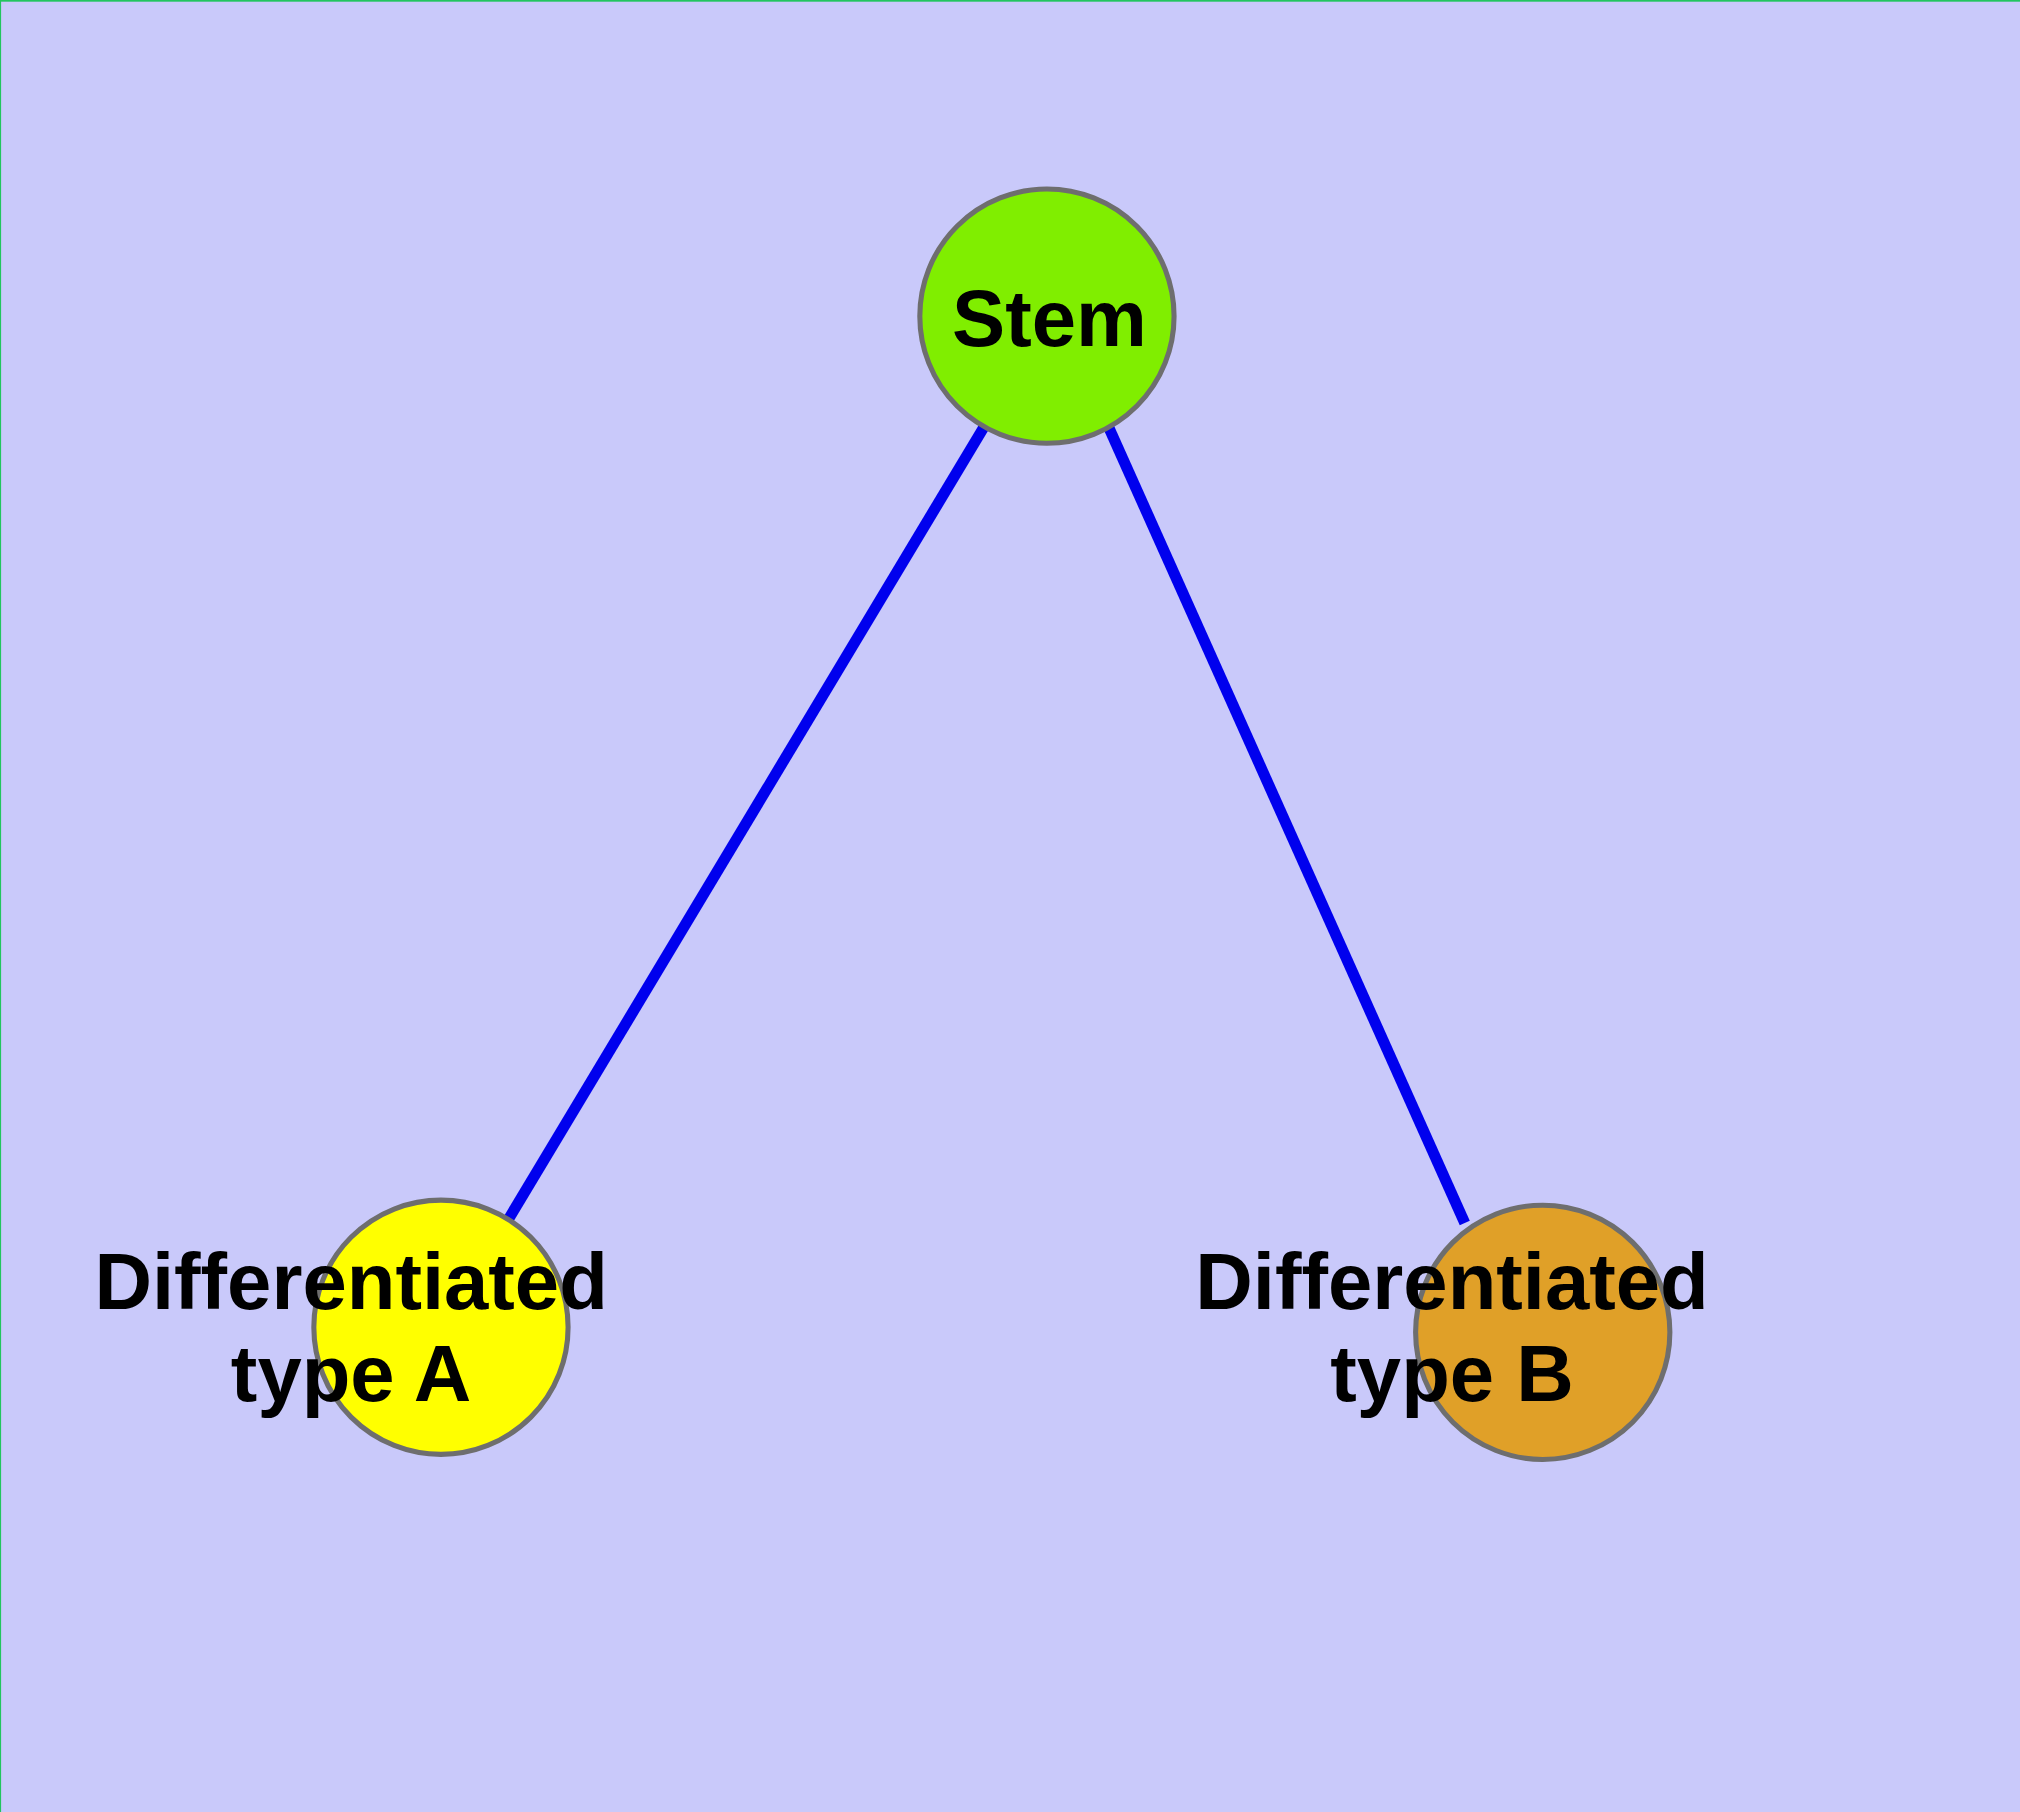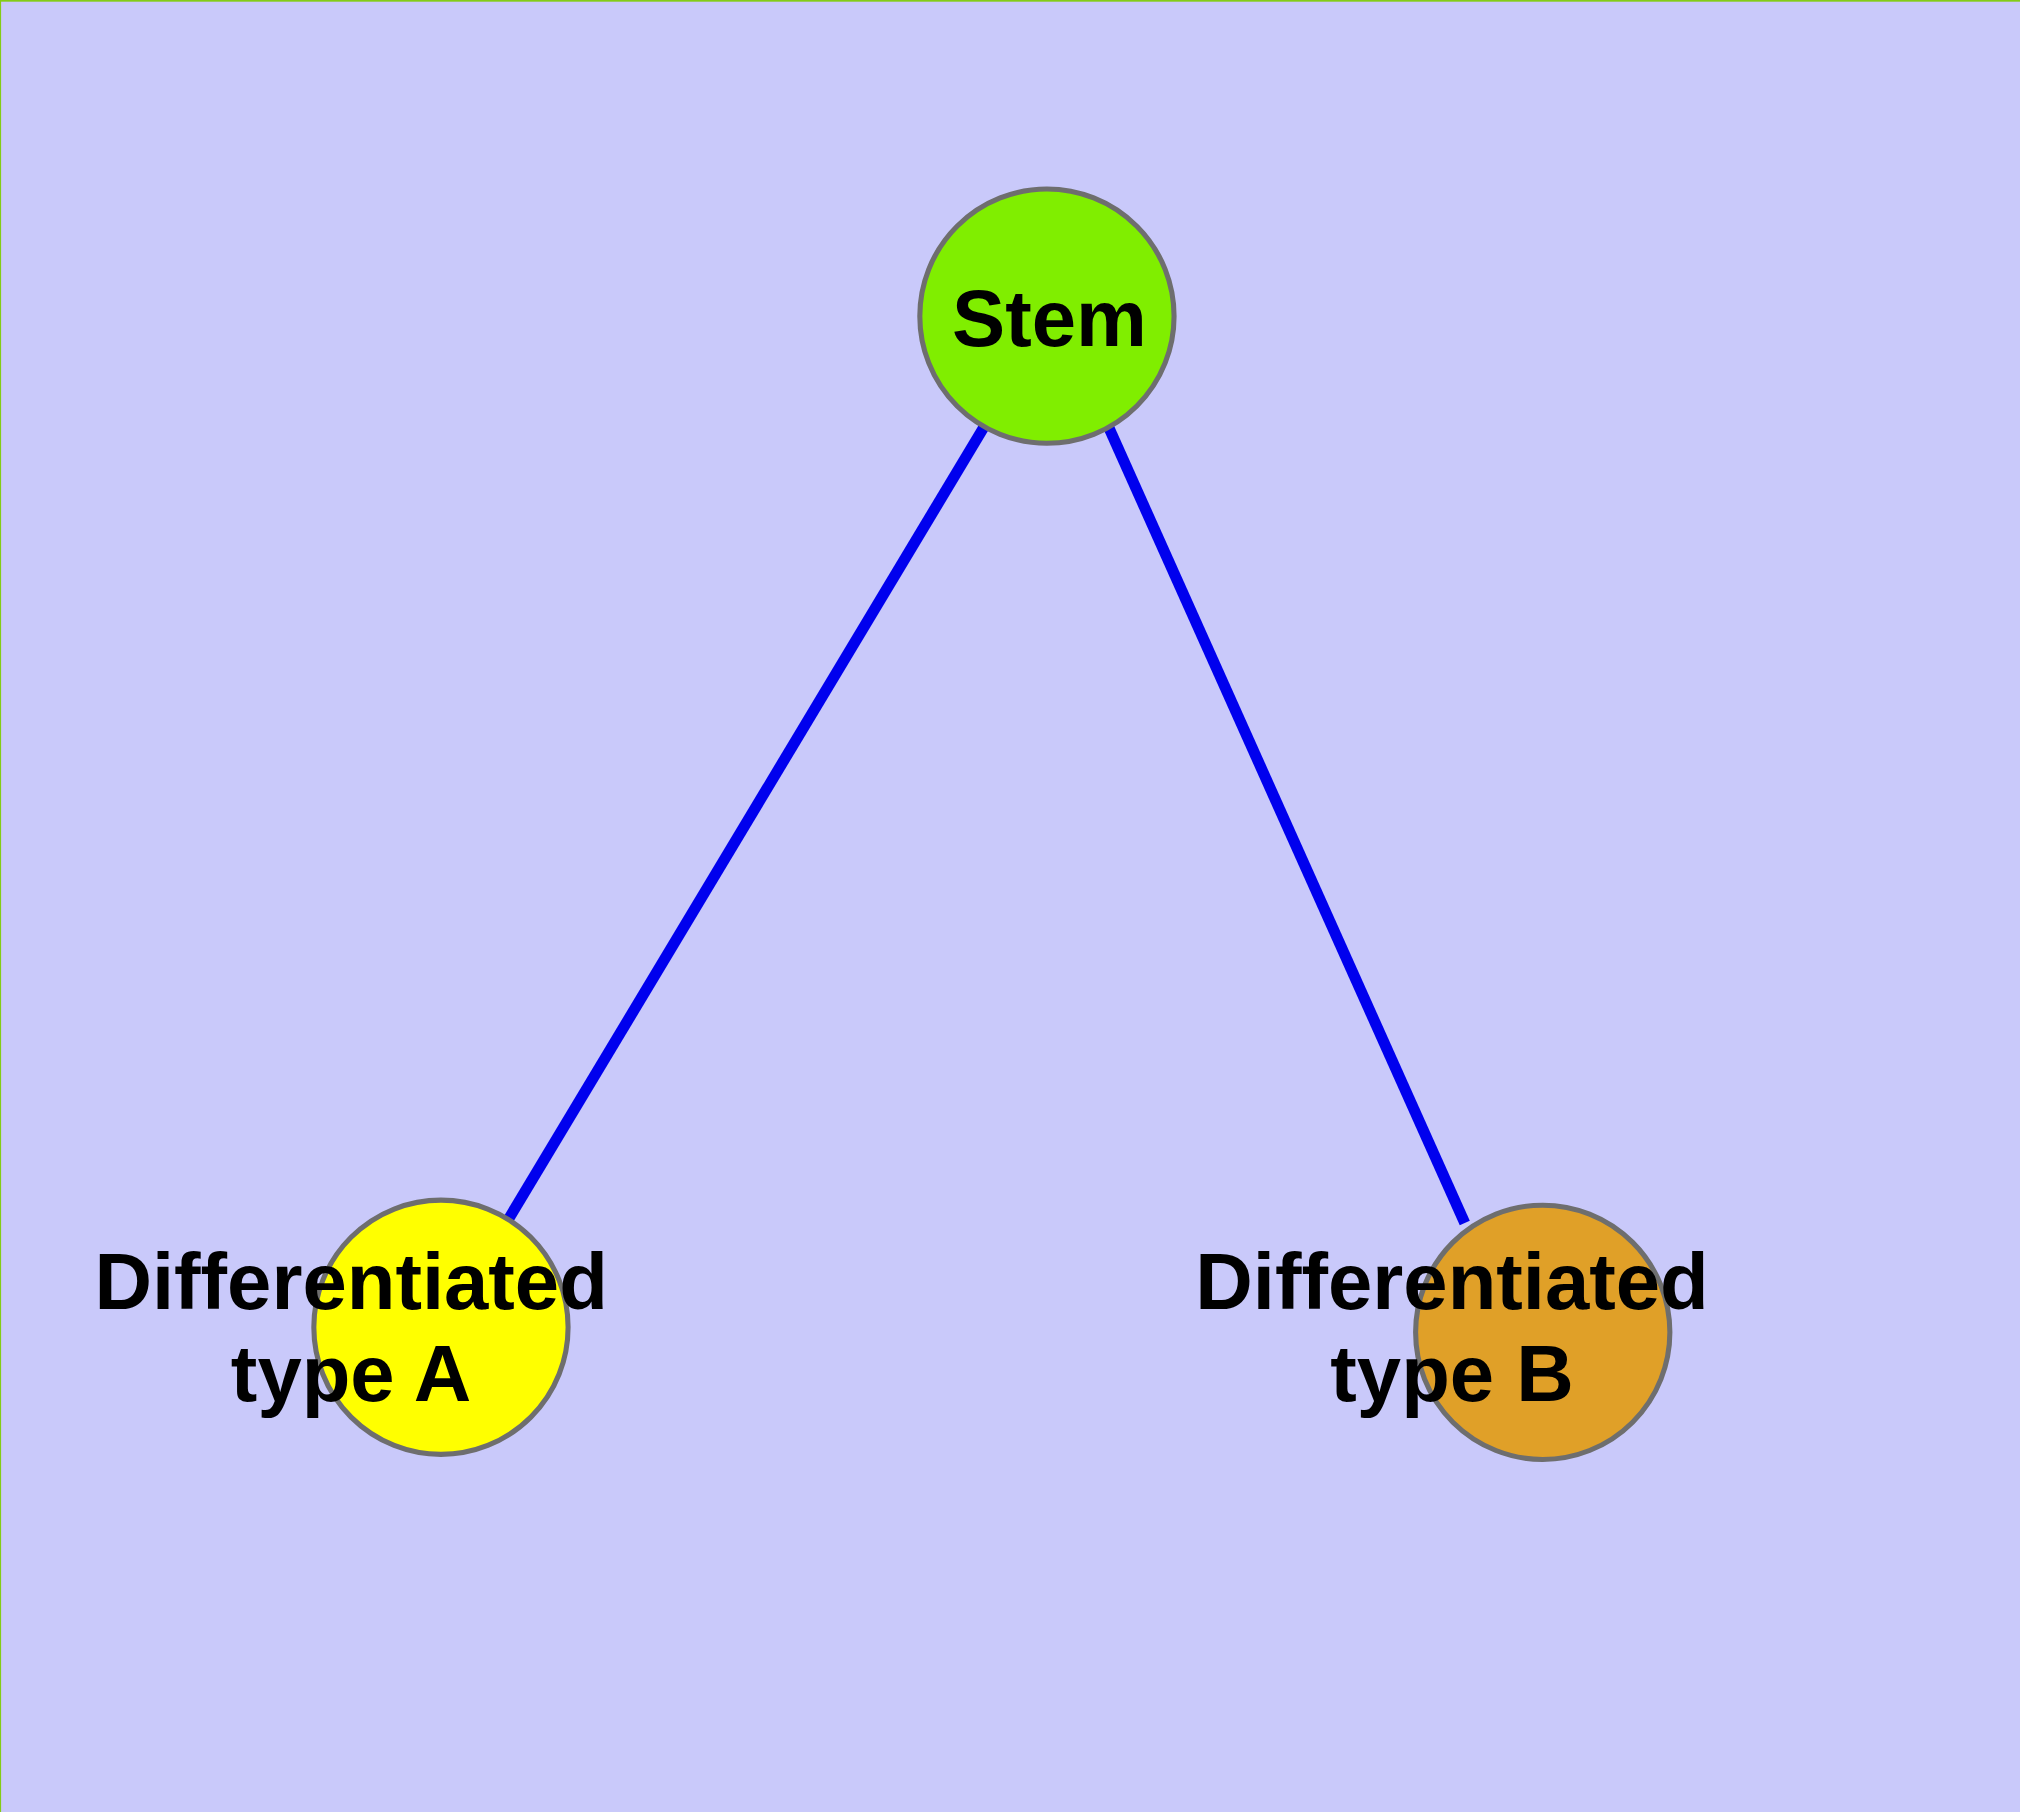--- a/index.html
+++ b/index.html
@@ -4,21 +4,21 @@
 <style>
   html, body {
     margin: 0;
     padding: 0;
     background: #ffffff;
   }
   #canvas-root {
     position: relative;
     width: 2021px;
     height: 1812px;
-    background: #84cc16;
+    background: #22c55e;
     overflow: hidden;
   }
   #graph-svg {
     position: absolute;
     left: 0;
     top: 0;
     display: block;
   }
   .node-label {
     font-family: "Liberation Sans", sans-serif;

